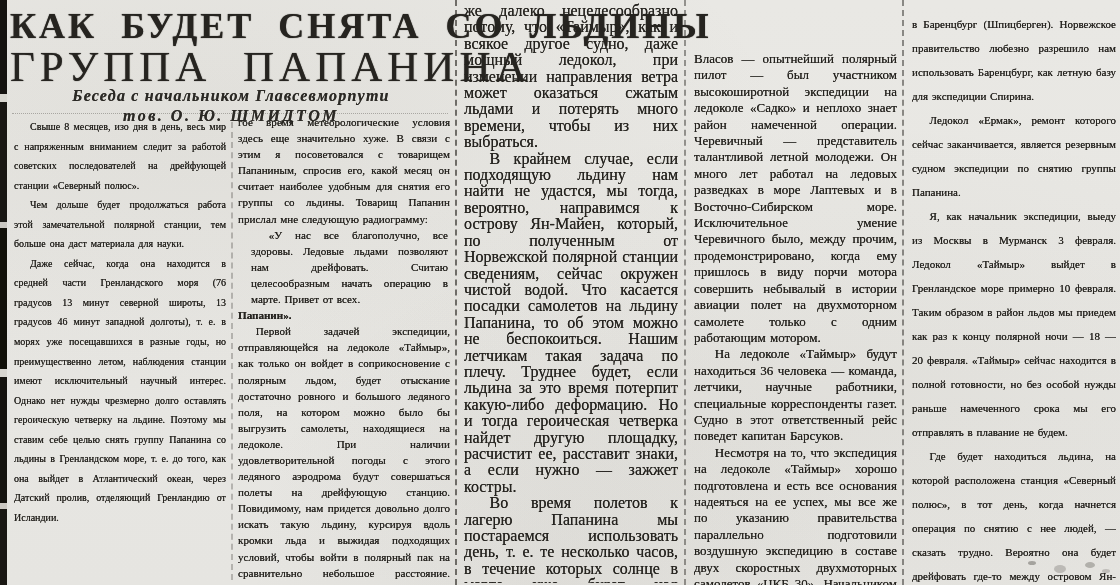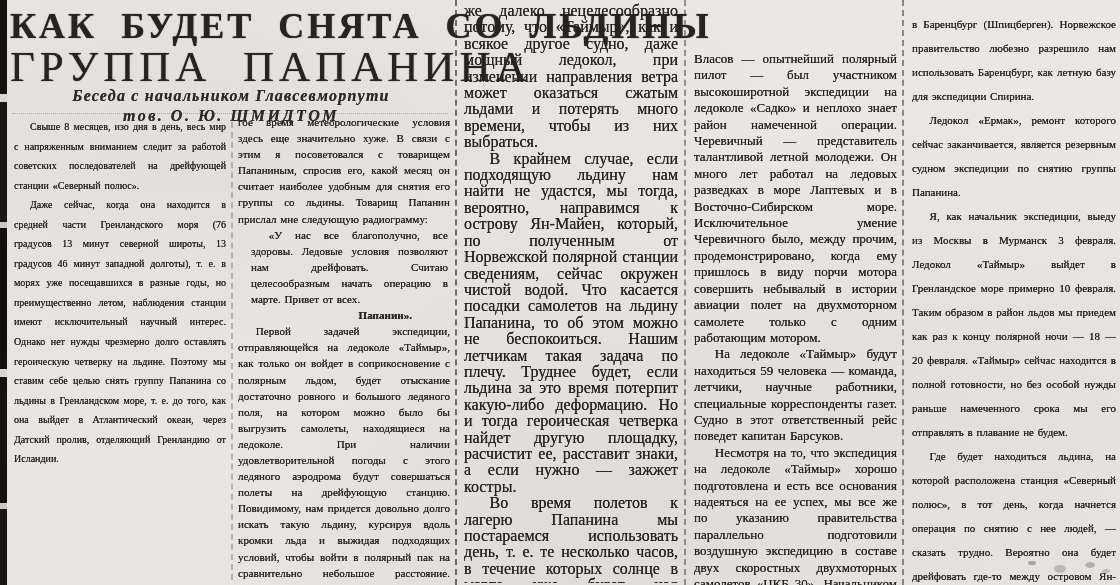--- a/index.html
+++ b/index.html
@@ -67,21 +67,21 @@
           font-size: 10px; line-height: 19.55px; word-spacing: 1.5px; }
   #col2 { left: 238px; top: 114px; width: 212px; height: 468px;
           font-size: 11.1px; line-height: 16.1px; word-spacing: 1px; }
   #col3 { left: 464px; top: 3px;  width: 214px; height: 580px;
           font-size: 16px;  line-height: 16.4px; word-spacing: 1px; }
   #col4 { left: 694px; top: 3px;  width: 203px; height: 580px;
           font-size: 13px;  line-height: 16.4px; word-spacing: 1px; margin-top: 48px; }
   #col5 { left: 912px; top: 12px;  width: 204px; height: 580px;
           font-size: 11px;  line-height: 24px; word-spacing: 1px; }
   #col2 .quote { margin-left: 13px; margin-right: 2px; }
-  #col2 .attribution { text-align: right; padding-right: 38px; text-indent: 0;
+  #col2 .attribution { text-align: left; padding-right: 38px; text-indent: 0;
                        font-weight: 600; }
   .vrule { position: absolute; width: 0; }
   .vrule-12 { left: 231px; top: 122px; height: 458px;
               border-left: 2px dashed rgba(50,48,42,.28); }
   .vrule-23 { left: 455px; top: 0; height: 585px;
               border-left: 2px dashed rgba(38,36,31,.62); }
   .vrule-34 { left: 684px; top: 0; height: 585px;
               border-left: 2px dashed rgba(42,40,35,.45); }
   .vrule-45 { left: 902px; top: 0; height: 585px;
               border-left: 2px dashed rgba(42,40,35,.5); }
@@ -106,40 +106,41 @@
 </div>
 <div class="head-rule"></div>
 
 <div class="vrule vrule-12"></div>
 <div class="vrule vrule-23"></div>
 <div class="vrule vrule-34"></div>
 <div class="vrule vrule-45"></div>
 
 <div id="col1" class="col">
   <p>Свыше 8 месяцев, изо дня в день, весь мир с напряженным вниманием следит за работой советских последователей на дрейфующей станции «Северный полюс».</p>
+  <p>Чем дольше будет продолжаться работа этой замечательной полярной станции, тем больше она даст материала для науки.</p>
   <p>Даже сейчас, когда она находится в средней части Гренландского моря (76 градусов 13 минут северной широты, 13 градусов 46 минут западной долготы), т. е. в морях уже посещавшихся в разные годы, но преимущественно летом, наблюдения станции имеют исключительный научный интерес. Однако нет нужды чрезмерно долго оставлять героическую четверку на льдине. Поэтому мы ставим себе целью снять группу Папанина со льдины в Гренландском море, т. е. до того, как она выйдет в Атлантический океан, через Датский пролив, отделяющий Гренландию от Исландии.</p>
 
 </div>
 
 <div id="col2" class="col">
   <p class="cont">гое время метеорологические условия здесь еще значительно хуже. В связи с этим я посоветовался с товарищем Папаниным, спросив его, какой месяц он считает наиболее удобным для снятия его группы со льдины. Товарищ Папанин прислал мне следующую радиограмму:</p>
-  <p class="quote">«У нас все благополучно, все здоровы. Ледовые условия позволяют нам дрейфовать. Считаю целесообразным начать операцию в марте. Привет от всех.</p>
+  <p class="quote">«У нас все благополучно, все здоровы. Ледовые льдами позволяют нам дрейфовать. Считаю целесообразным начать операцию в марте. Привет от всех.</p>
   <p class="attribution">Папанин».</p>
   <p>Первой задачей экспедиции, отправляющейся на ледоколе «Таймыр», как только он войдет в соприкосновение с полярным льдом, будет отыскание достаточно ровного и большого ледяного поля, на котором можно было бы выгрузить самолеты, находящиеся на ледоколе. При наличии удовлетворительной погоды с этого ледяного аэродрома будут совершаться полеты на дрейфующую станцию. Повидимому, нам придется довольно долго искать такую льдину, курсируя вдоль кромки льда и выжидая подходящих условий, чтобы войти в полярный пак на сравнительно небольшое расстояние. Войти</p>
 </div>
 
 <div id="col3" class="col">
   <p class="cont">же далеко нецелесообразно потому, что «Таймыр», как и всякое другое судно, даже мощный ледокол, при изменении направления ветра может оказаться сжатым льдами и потерять много времени, чтобы из них выбраться.</p>
   <p>В крайнем случае, если подходящую льдину нам найти не удастся, мы тогда, вероятно, направимся к острову Ян-Майен, который, по полученным от Норвежской полярной станции сведениям, сейчас окружен чистой водой. Что касается посадки самолетов на льдину Папанина, то об этом можно не беспокоиться. Нашим летчикам такая задача по плечу. Труднее будет, если льдина за это время потерпит какую-либо деформацию. Но и тогда героическая четверка найдет другую площадку, расчистит ее, расставит знаки, а если нужно — зажжет костры.</p>
   <p>Во время полетов к лагерю Папанина мы постараемся использовать день, т. е. те несколько часов, в течение которых солнце в марте уже будет над горизонтом. Но при хорошей погоде полеты к лагерю возможны и ночью. Существенную роль в этом деле будет играть радиосвязь. Самолеты, которые мы берем с собой на «Таймыр», снабжены необходимыми установками для пеленгования. Это позволит им выйти прямо к станции. На этих самолетах будут совершать полеты полярные летчики Власов и Черевичный.</p>
 </div>
 
 <div id="col4" class="col">
   <p class="cont">Власов — опытнейший полярный пилот — был участником высокоширотной экспедиции на ледоколе «Садко» и неплохо знает район намеченной операции. Черевичный — представитель талантливой летной молодежи. Он много лет работал на ледовых разведках в море Лаптевых и в Восточно-Сибирском море. Исключительное умение Черевичного было, между прочим, продемонстрировано, когда ему пришлось в виду порчи мотора совершить небывалый в истории авиации полет на двухмоторном самолете только с одним работающим мотором.</p>
-  <p>На ледоколе «Таймыр» будут находиться 59 человека — команда, летчики, научные работники, специальные корреспонденты газет. Судно в этот ответственный рейс поведет капитан Барсуков.</p>
+  <p>На ледоколе «Таймыр» будут находиться 36 человека — команда, летчики, научные работники, специальные корреспонденты газет. Судно в этот ответственный рейс поведет капитан Барсуков.</p>
   <p>Несмотря на то, что экспедиция на ледоколе «Таймыр» хорошо подготовлена и есть все основания надеяться на ее успех, мы все же по указанию правительства параллельно подготовили воздушную экспедицию в составе двух скоростных двухмоторных самолетов «ЦКБ 30». Начальником ее назначен Герой Советского Союза тов. Спирин. Обе машины будут находиться в Мурманске и в случае необходимости перелетят</p>
 </div>
 
 <div id="col5" class="col">
   <p class="cont">в Баренцбург (Шпицберген). Норвежское правительство любезно разрешило нам использовать Баренцбург, как летную базу для экспедиции Спирина.</p>
   <p>Ледокол «Ермак», ремонт которого сейчас заканчивается, является резервным судном экспедиции по снятию группы Папанина.</p>
   <p>Я, как начальник экспедиции, выеду из Москвы в Мурманск 3 февраля. Ледокол «Таймыр» выйдет в Гренландское море примерно 10 февраля. Таким образом в район льдов мы приедем как раз к концу полярной ночи — 18 — 20 февраля. «Таймыр» сейчас находится в полной готовности, но без особой нужды раньше намеченного срока мы его отправлять в плавание не будем.</p>
   <p>Где будет находиться льдина, на которой расположена станция «Северный полюс», в тот день, когда начнется операция по снятию с нее людей, — сказать трудно. Вероятно она будет дрейфовать где-то между островом Ян-Майен и Гренландией на широте 50—72 градуса.</p>
 </div>
 

